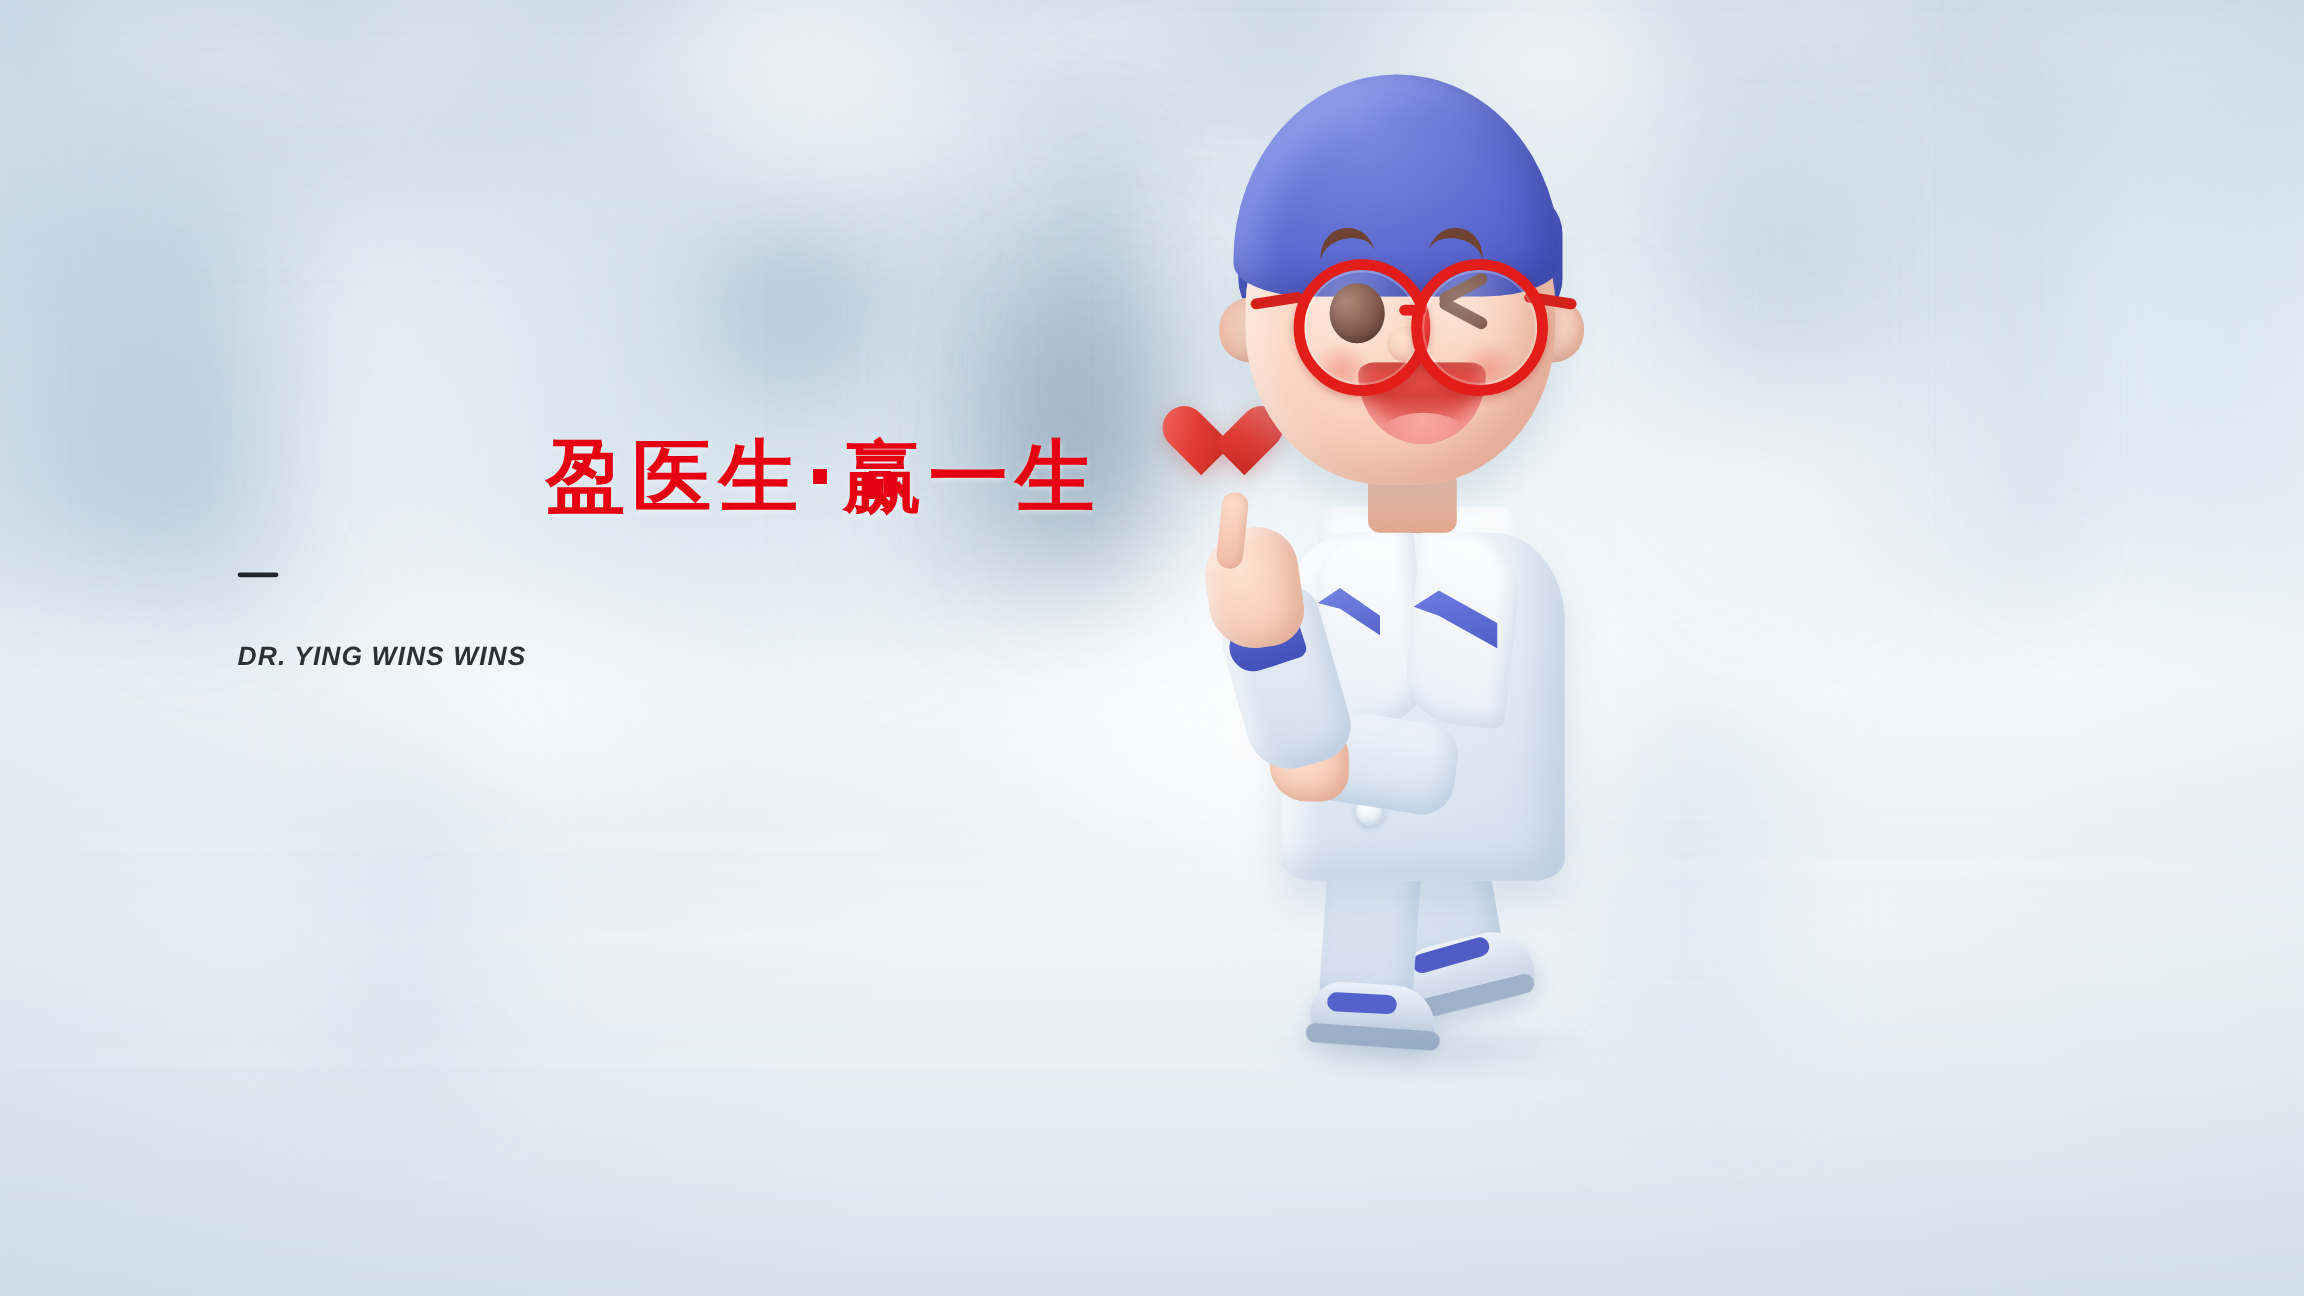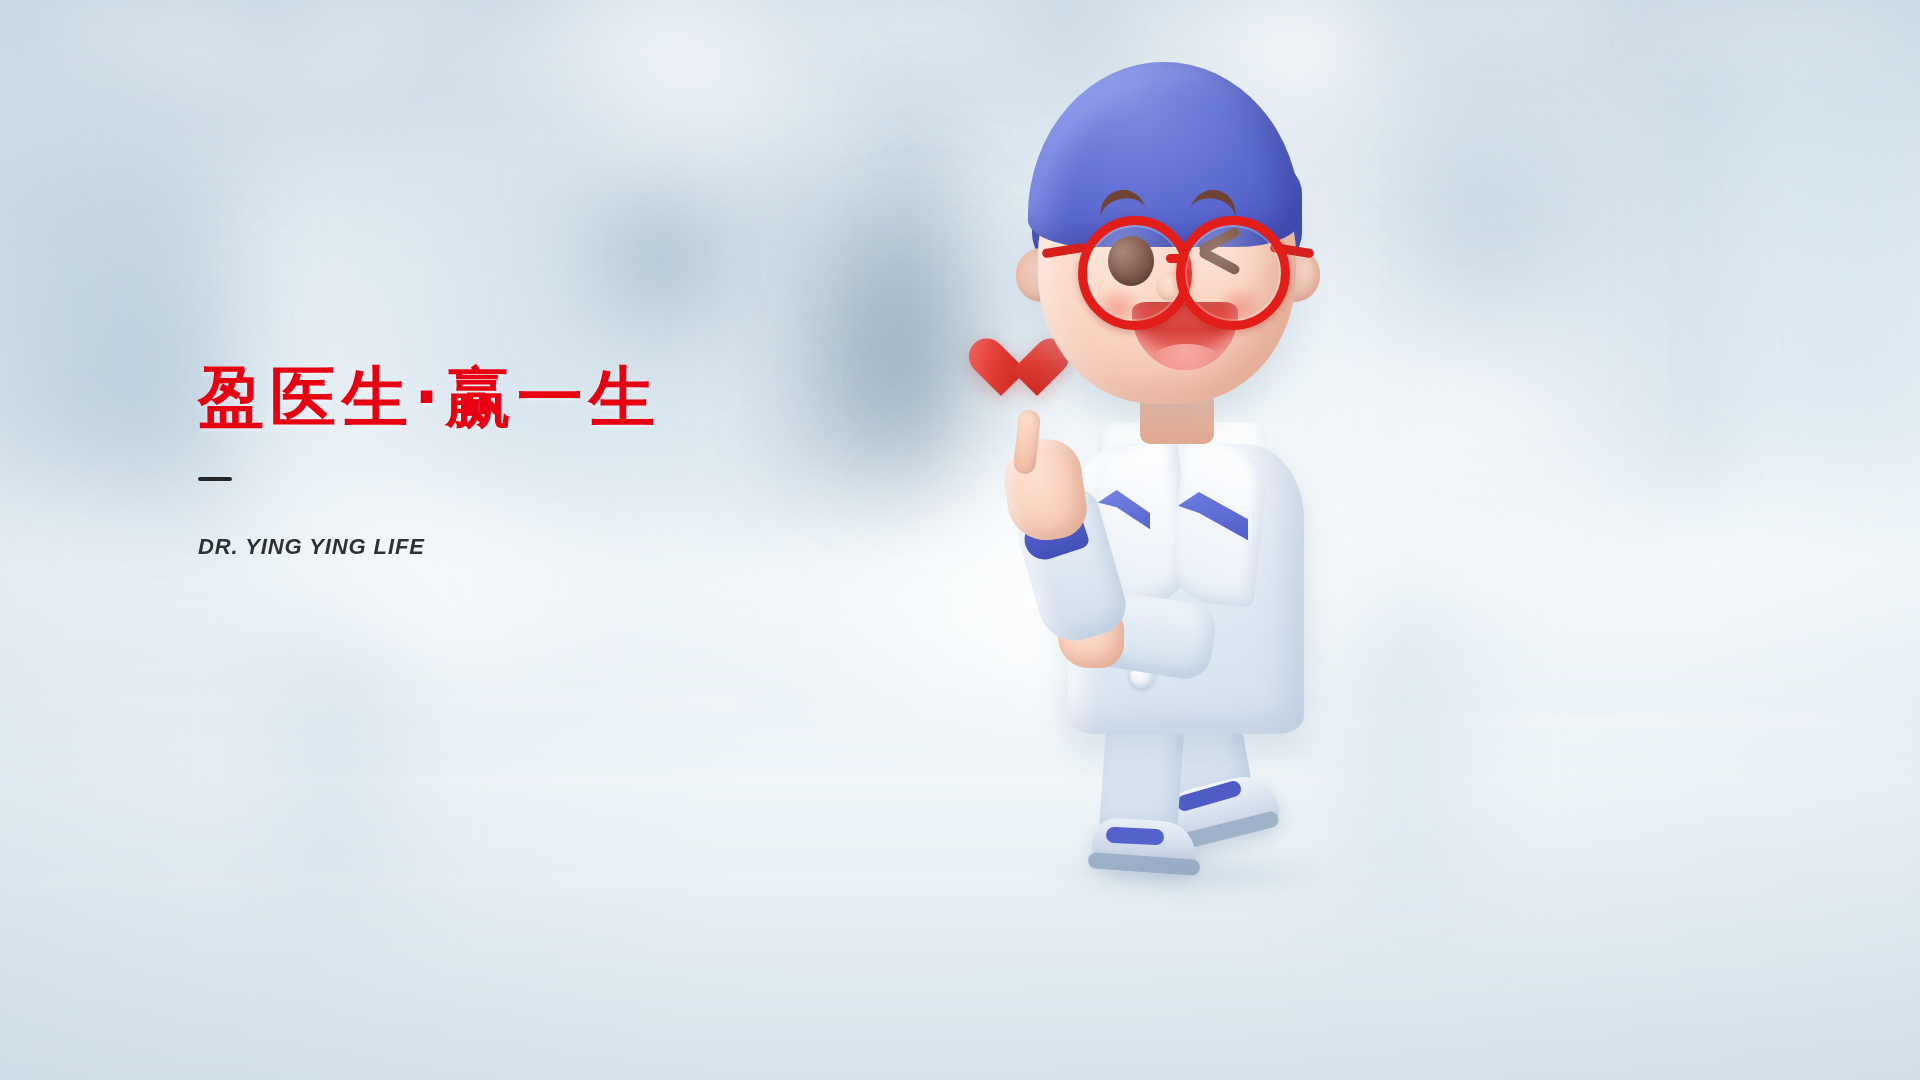--- a/index.html
+++ b/index.html
@@ -43,20 +43,21 @@
     font-weight:400;white-space:nowrap;
     font-family:"DejaVu Sans","Liberation Sans",sans-serif;
     text-shadow:0 1px 3px rgba(255,255,255,.55);
   }
   .headline{
     margin-top:14px;
     font-size:66px;line-height:1.08;color:#e60012;letter-spacing:6px;
     font-weight:700;white-space:nowrap;
     font-family:"DejaVu Sans","Liberation Sans",sans-serif;
     text-shadow:0 2px 5px rgba(255,255,255,.45);
+    text-align:right;
   }
   .divider{margin-top:44px;width:34px;height:4px;background:#23272b;border-radius:2px;}
   .eng{margin-top:48px;}
   .eng-line{
     font-size:22px;line-height:1.62;color:#2c3136;letter-spacing:.9px;
     font-style:italic;font-weight:600;white-space:nowrap;
     font-family:"Liberation Sans","DejaVu Sans",sans-serif;
     text-shadow:0 1px 2px rgba(255,255,255,.5);
   }
 
@@ -337,21 +338,21 @@
     <div class="rect soft" style="left:1360px;top:600px;width:90px;height:300px;background:rgba(195,214,229,.4);"></div>
 
     <div class="tint"></div>
     <div class="vignette"></div>
   </div>
 
   <div class="copy">
     <div class="headline">盈医生·赢一生</div>
     <div class="divider"></div>
     <div class="eng">
-      <div class="eng-line">DR. YING YING LIFE</div>
+      <div class="eng-line">DR. YING WINS WINS</div>
     </div>
   </div>
 
   <div class="mascot">
     <div class="m m-glow"></div>
 
     <div class="m leg r"></div>
     <div class="m shoe r"></div>
     <div class="m sole r"></div>
     <div class="m lace"></div>

